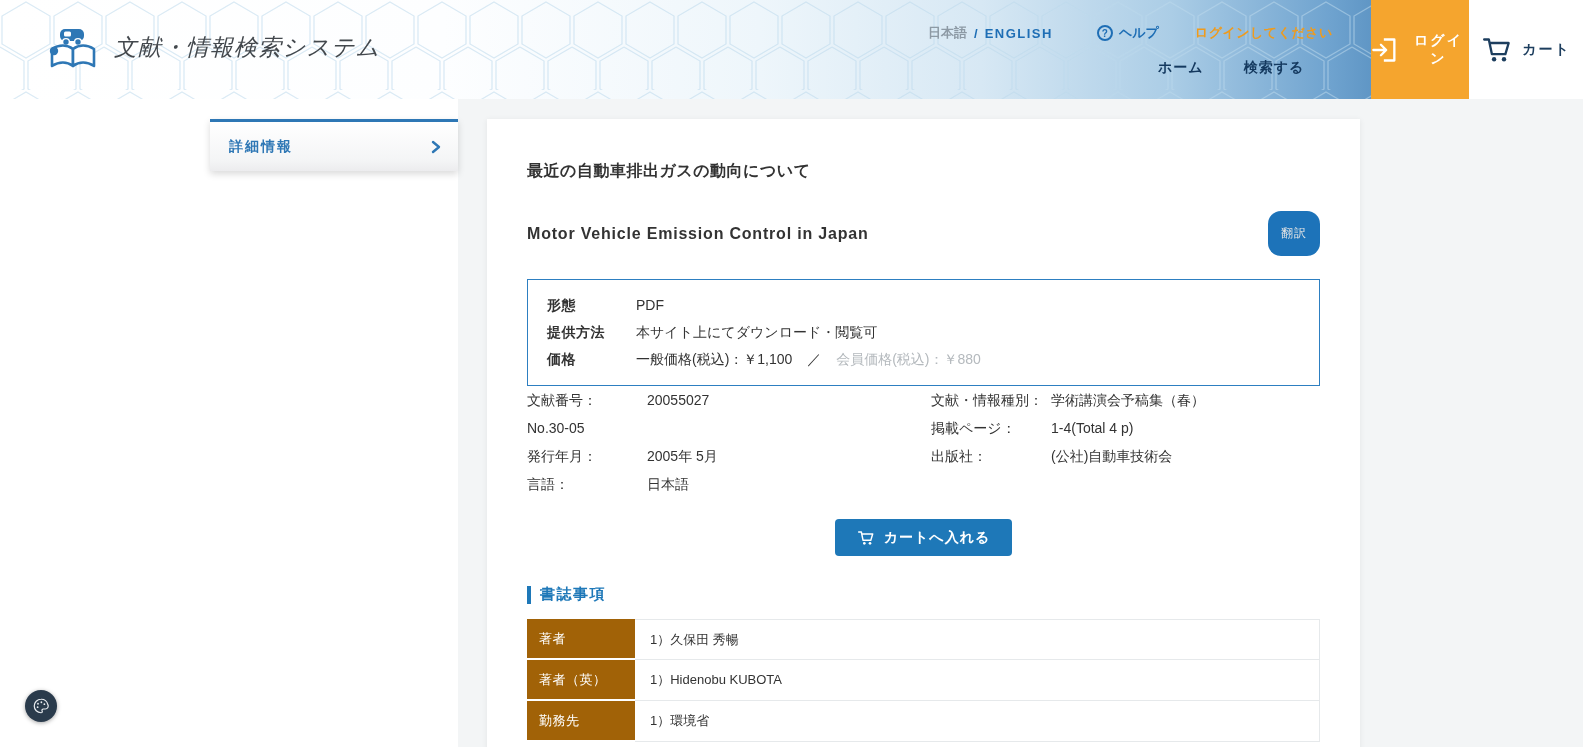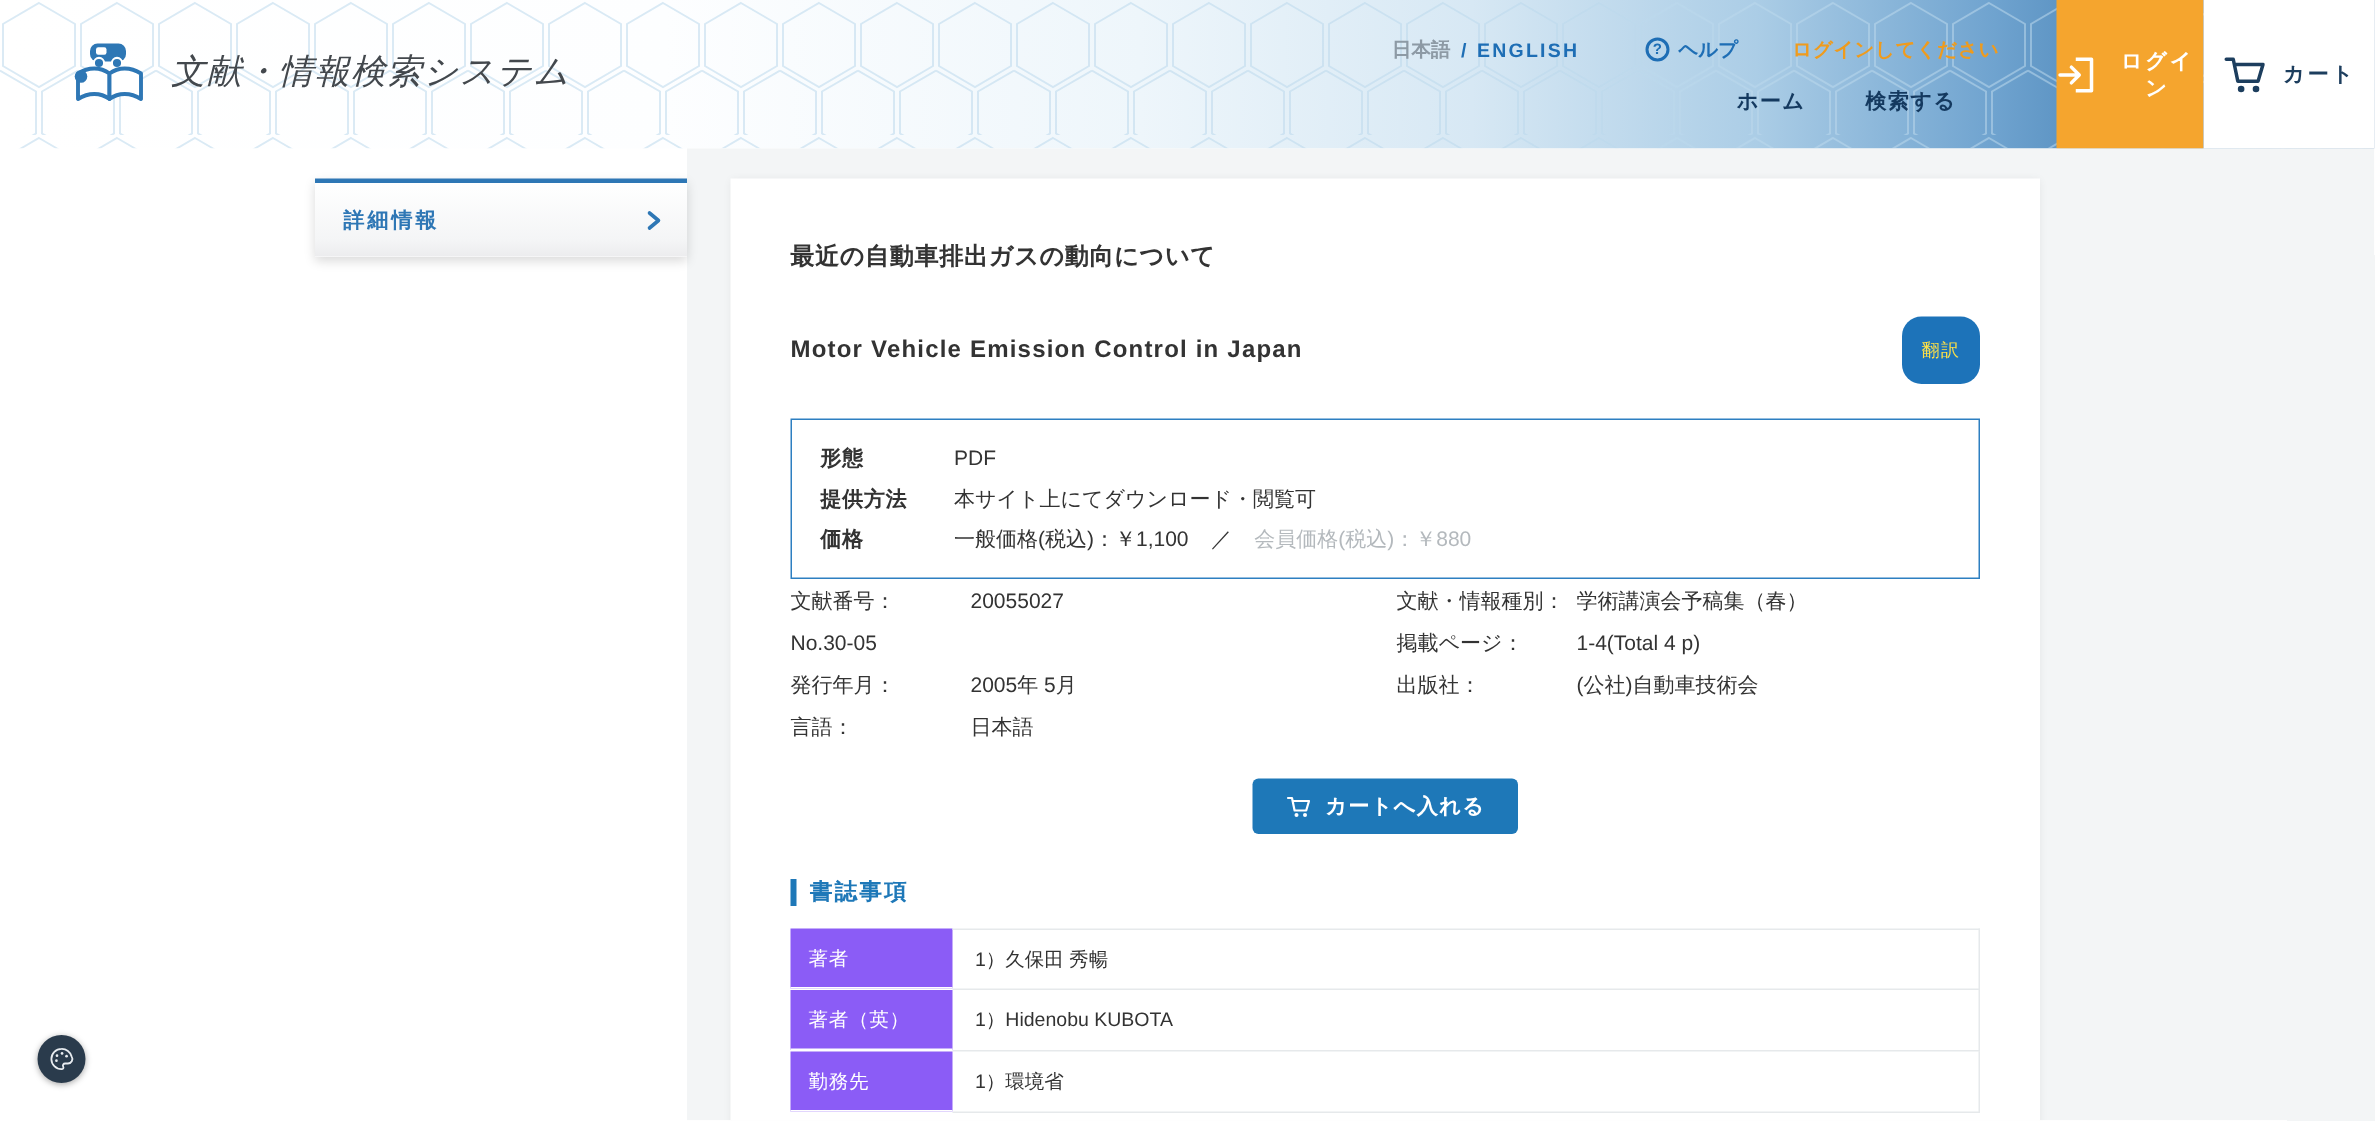--- a/index.html
+++ b/index.html
@@ -50,21 +50,21 @@
 
   .card {
     position:absolute; left:487px; top:119px; width:873px; height:680px;
     background:#ffffff; box-shadow:0 1px 6px rgba(0,0,0,.07);
     padding:42px 40px 0;
   }
 
   .title-ja { font-size:16px; font-weight:bold; color:#333; letter-spacing:0.5px; }
   .title-row { margin-top:29px; display:flex; justify-content:space-between; align-items:center; }
   .title-en { font-size:16px; font-weight:bold; color:#333; letter-spacing:0.8px; }
-  .badge { background:#1d73b9; color:#fde047; font-size:12px; padding:14px 13px; border-radius:13px; border:none; cursor:pointer; letter-spacing:1px; }
+  .badge { background:#1d73b9; color:#e5e5e5; font-size:12px; padding:14px 13px; border-radius:13px; border:none; cursor:pointer; letter-spacing:1px; }
 
   .offer-box { margin-top:23px; border:1px solid #2d7fc1; padding:12px 19px; }
   .offer-row { display:flex; line-height:27px; font-size:14px; color:#333; }
   .offer-label { width:89px; font-weight:bold; flex-shrink:0; letter-spacing:0.5px; }
   .price-sep { margin:0 11px; }
   .price-member { color:#b4b9bd; }
 
   .details { display:flex; font-size:14px; color:#333; }
   .details-col.left { width:404px; flex-shrink:0; }
   .detail-row { display:flex; line-height:28px; }
@@ -76,21 +76,21 @@
     display:flex; align-items:center; justify-content:center; gap:9px; cursor:pointer; letter-spacing:1px;
   }
 
   .section-heading { margin-top:29px; display:flex; align-items:center; gap:9px; }
   .heading-bar { width:4px; height:18px; background:#1e78b8; }
   .heading-text { color:#1e78b8; font-size:15px; font-weight:bold; letter-spacing:1.5px; }
 
   .bib-table { margin-top:15px; }
   .bib-row { display:flex; }
   .bib-label {
-    width:108px; flex-shrink:0; background:#8b5cf6; color:#fff; font-size:13px;
+    width:108px; flex-shrink:0; background:#a16207; color:#fff; font-size:13px;
     display:flex; align-items:center; padding:0 12px; height:40px;
     border-bottom:1px solid #ffffff; letter-spacing:0.5px;
   }
   .bib-value {
     flex:1; display:flex; align-items:center; padding:0 15px; font-size:13px; color:#333;
     border-bottom:1px solid #e6e9eb; border-right:1px solid #e6e9eb; height:41px;
   }
   .bib-row:first-child .bib-value { border-top:1px solid #e6e9eb; }
 
   .a11y-btn {

